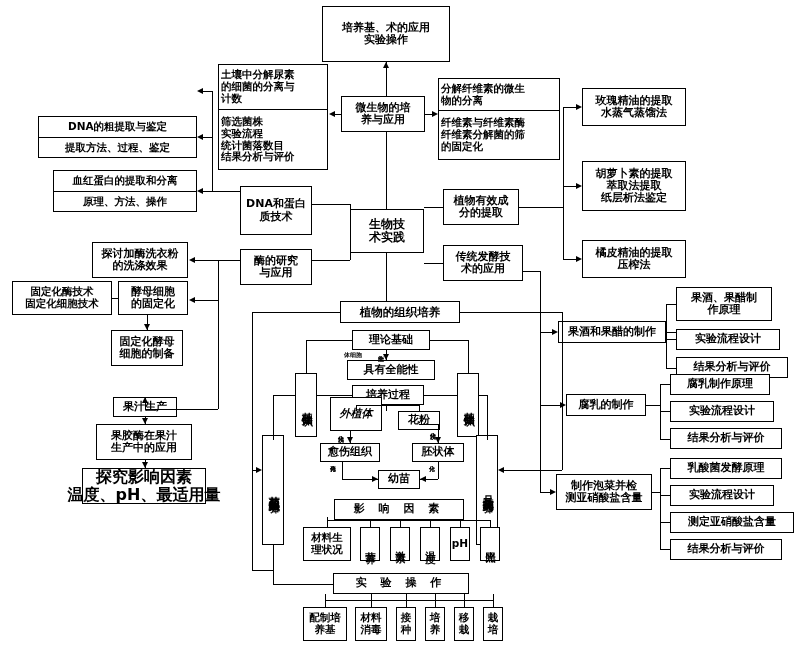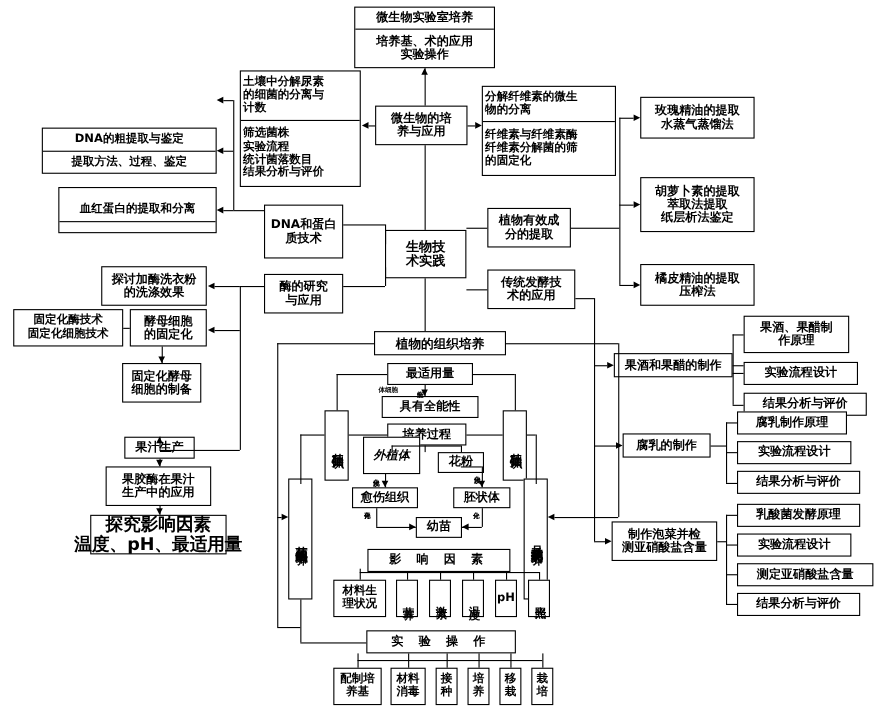--- a/index.html
+++ b/index.html
@@ -28,23 +28,20 @@
   .tagv{position:absolute;font-size:6px;font-weight:bold;color:#000;line-height:1;
         writing-mode:vertical-rl;text-orientation:upright;}
   .sp{letter-spacing:5px;}
 </style>
 </head>
 <body>
 
 <div id="canvas">
 
   <div class="box split" style="left:322px;top:6px;width:128px;height:56px;font-size:11px;">
-    <div class="sec1" style="height:20px;">
-        <span class="ln">微生物实验室培养</span>
-      </div>
     <div class="sec2">
       <span class="ln">培养基、术的应用</span>
       <span class="ln">实验操作</span>
     </div>
   </div>
 
   <div class="box split leftal" style="left:218px;top:64px;width:110px;height:106px;font-size:10.5px;">
     <div class="sec1" style="height:45px;">
       <span class="ln">土壤中分解尿素</span>
       <span class="ln">的细菌的分离与</span>
@@ -82,20 +79,23 @@
       </div>
     <div class="sec2">
         <span class="ln">提取方法、过程、鉴定</span>
       </div>
   </div>
 
   <div class="box split" style="left:53px;top:170px;width:144px;height:42px;font-size:10.5px;">
     <div class="sec1" style="height:21px;">
         <span class="ln">血红蛋白的提取和分离</span>
       </div>
+    <div class="sec2">
+        <span class="ln">原理、方法、操作</span>
+      </div>
   </div>
 
   <div class="box" style="left:240px;top:186px;width:72px;height:49px;font-size:11px;">
     <span class="ln">DNA和蛋白</span>
     <span class="ln">质技术</span>
   </div>
 
   <div class="box" style="left:350px;top:209px;width:74px;height:44px;font-size:12px;">
     <span class="ln">生物技</span>
     <span class="ln">术实践</span>
@@ -208,21 +208,21 @@
   </div>
   <div class="box" style="left:670px;top:539px;width:112px;height:21px;font-size:11px;">
     <span class="ln">结果分析与评价</span>
   </div>
 
   <div class="box" style="left:340px;top:301px;width:120px;height:22px;font-size:11.5px;">
     <span class="ln">植物的组织培养</span>
   </div>
 
   <div class="box" style="left:352px;top:330px;width:78px;height:20px;font-size:11px;">
-    <span class="ln">最适用量</span>
+    <span class="ln">理论基础</span>
   </div>
 
   <div class="box" style="left:347px;top:360px;width:88px;height:20px;font-size:11px;">
     <span class="ln">具有全能性</span>
   </div>
   <span class="tag" style="left:344px;top:352px;">体细胞</span>
   <span class="tagv" style="left:378px;top:350px;">全能</span>
 
   <div class="box" style="left:295px;top:373px;width:22px;height:64px;font-size:11px;">
     <span class="vert">基础知识</span>

